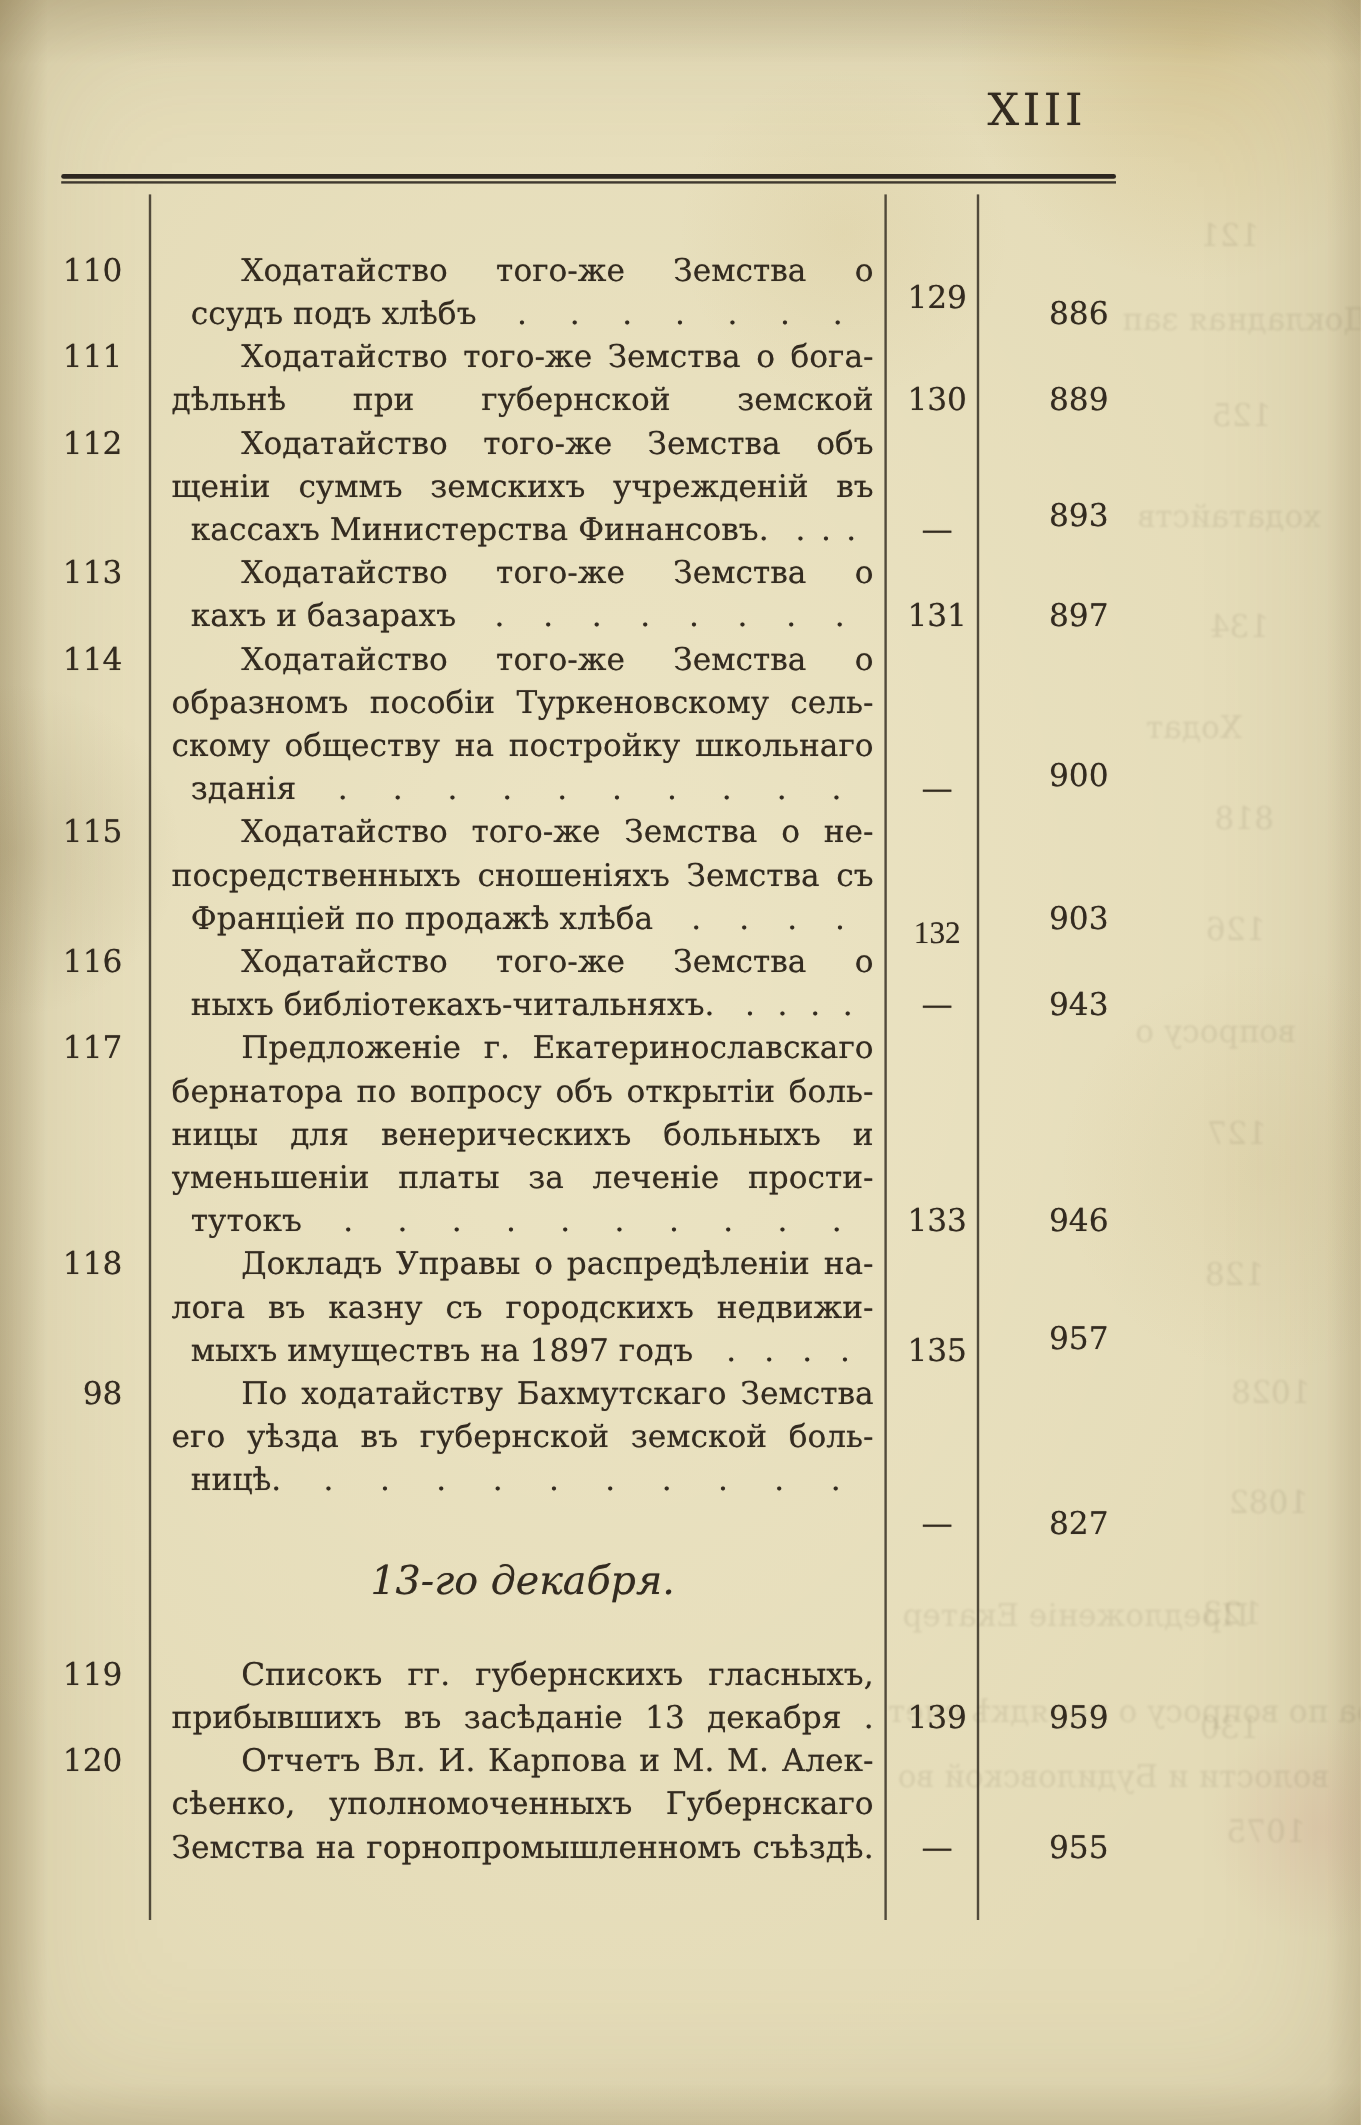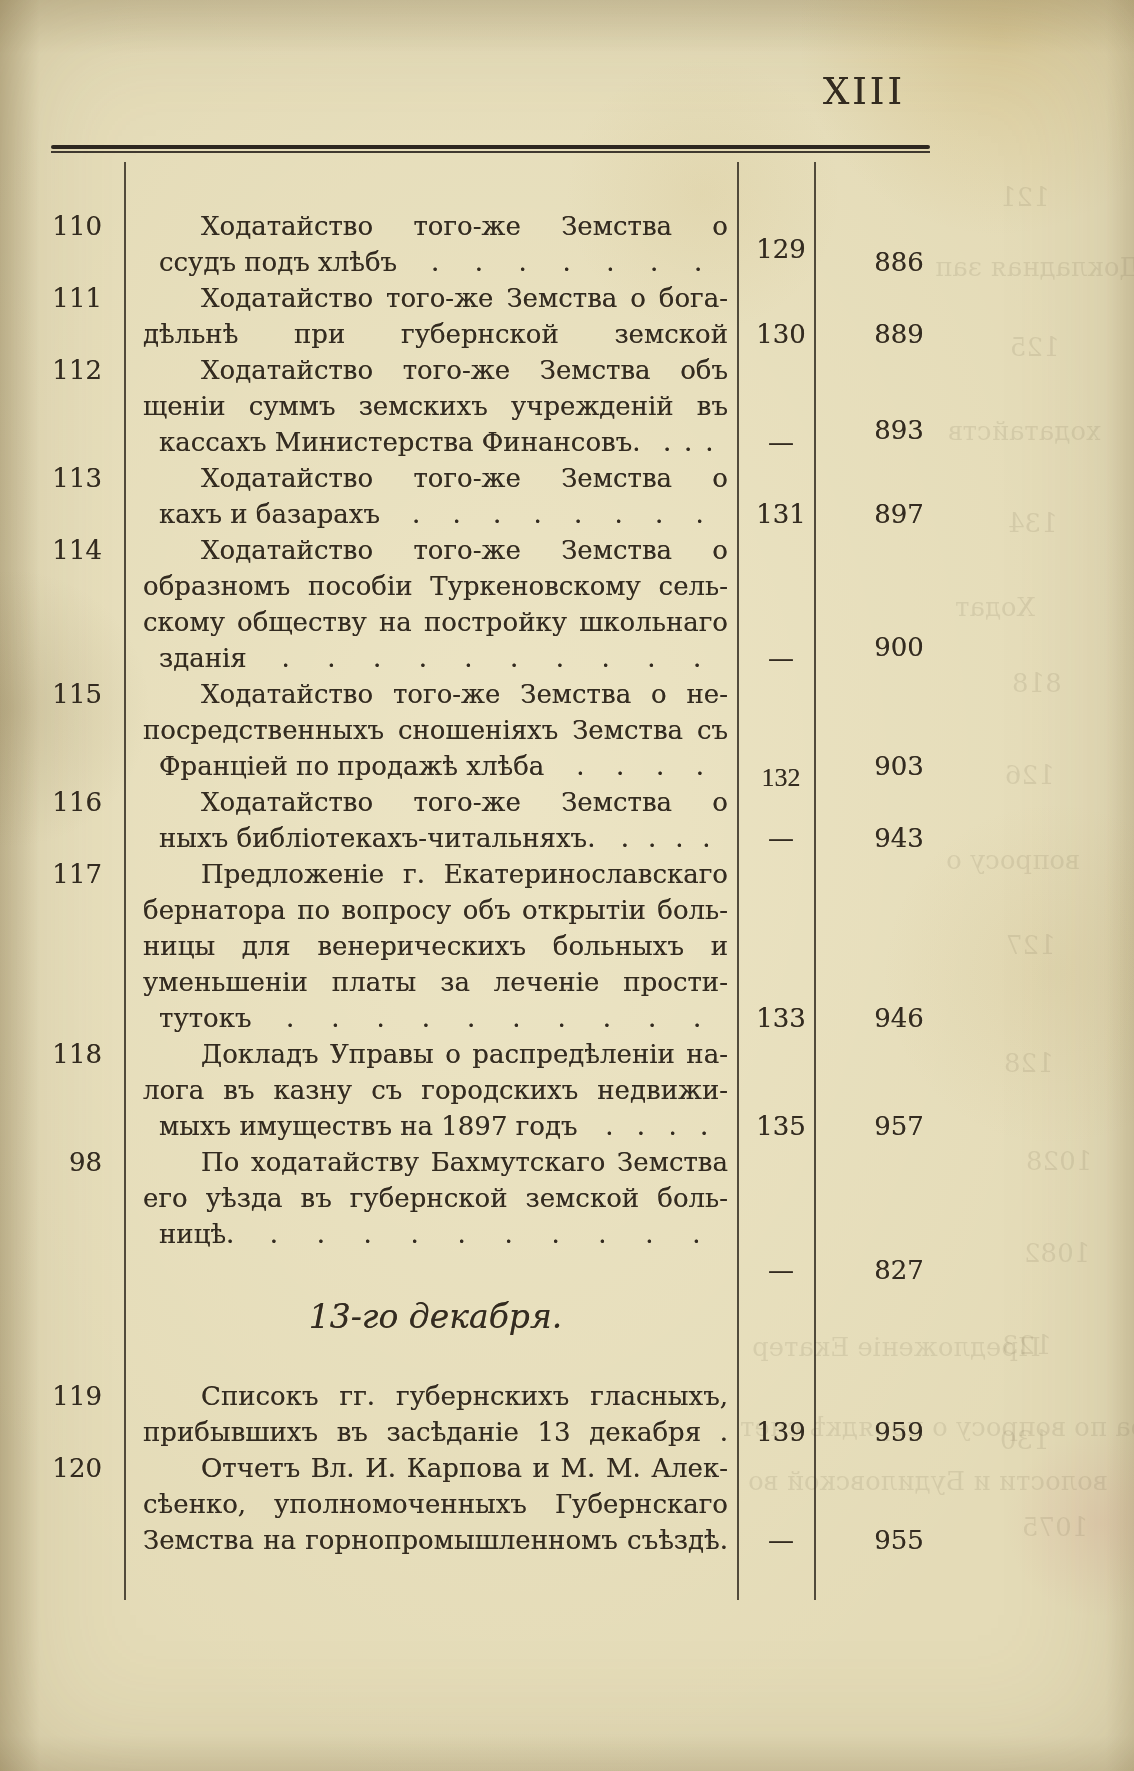--- a/index.html
+++ b/index.html
@@ -271,21 +271,21 @@
             <span class="ltext">мыхъ имуществъ на 1897 годъ</span>
             <span class="dots">
               <span>.</span>
               <span>.</span>
               <span>.</span>
               <span>.</span>
             </span>
           </div>
         </div>
       <span class="entry-sheet" style="top: 72px;">135</span>
-      <span class="entry-page" style="top: 72px;">957</span>
+      <span class="entry-page" style="top: 62px;">957</span>
     </div>
 
     <div class="entry">
       <span class="entry-num">98</span>
       <div class="entry-lines">
           <div class="tline just first">По ходатайству Бахмутскаго Земства</div>
           <div class="tline just">его уѣзда въ губернской земской боль-</div>
           <div class="tline lastline">
             <span class="ltext">ницѣ.</span>
             <span class="dots">

